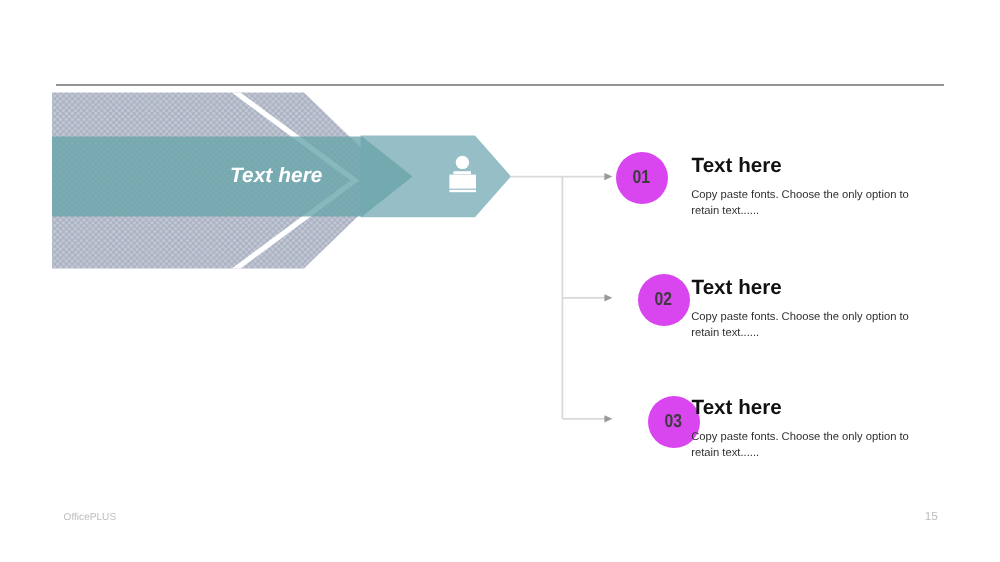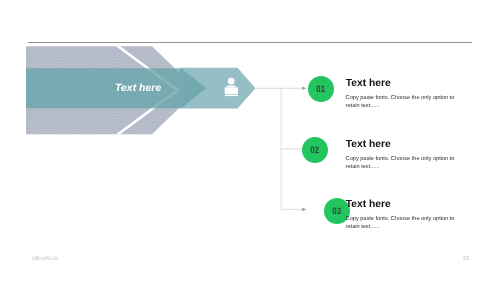--- a/index.html
+++ b/index.html
@@ -3,21 +3,21 @@
 <meta charset="utf-8">
 <title>Slide</title>
 <style>
   html,body{margin:0;padding:0;}
   body{width:500px;height:281px;background:#ffffff;overflow:hidden;
        font-family:"Liberation Sans",sans-serif;
        -webkit-font-smoothing:antialiased;text-rendering:geometricPrecision;}
   .slide{position:relative;width:500px;height:265px;background:#fff;filter:blur(0px);}
   .topline{position:absolute;left:27.6px;top:42.1px;width:444.9px;height:0.75px;background:#949494;}
   .graphic{position:absolute;left:0;top:0;width:500px;height:281px;}
-  .circle{position:absolute;width:26px;height:26px;border-radius:50%;background:#22c55e;
+  .circle{position:absolute;width:26px;height:26px;border-radius:50%;background:#d946ef;
           display:flex;align-items:center;justify-content:center;
           font-size:9.4px;font-weight:bold;color:#3c3c3c;}
   .circle span{display:block;transform:scaleX(0.84) translate(-0.7px,-0.5px);transform-origin:center;}
   .title{position:absolute;font-size:10.3px;font-weight:bold;color:#111111;}
   .desc{position:absolute;font-size:5.62px;color:#2f2f2f;line-height:8.2px;width:112px;}
   .arrowlabel{position:absolute;left:115px;top:82.5px;color:#ffffff;font-size:10.4px;
               font-weight:bold;font-style:italic;letter-spacing:0.05px;white-space:nowrap;}
   .footer-left{position:absolute;left:31.8px;top:255.6px;font-size:5.05px;color:#bdbdbd;}
   .footer-right{position:absolute;left:462.4px;top:256.4px;font-size:5.9px;color:#bdbdbd;}
 </style>
@@ -72,21 +72,21 @@
     </g>
   </svg>
 
   <div>
     <div class="circle" style="left:308px;top:75.5px">
         <span>01</span>
       </div>
     <div class="title" style="left:345.8px;top:78.2px">Text here</div>
     <div class="desc" style="left:345.6px;top:94.1px">Copy paste fonts. Choose the only option to retain text......</div>
 
-    <div class="circle" style="left:302px;top:136.9px">
+    <div class="circle" style="left:319px;top:136.9px">
         <span>02</span>
       </div>
     <div class="title" style="left:345.8px;top:138.8px">Text here</div>
     <div class="desc" style="left:345.6px;top:154.6px">Copy paste fonts. Choose the only option to retain text......</div>
 
     <div class="circle" style="left:324px;top:197.5px">
         <span>03</span>
       </div>
     <div class="title" style="left:345.8px;top:199.4px">Text here</div>
     <div class="desc" style="left:345.6px;top:215.1px">Copy paste fonts. Choose the only option to retain text......</div>

